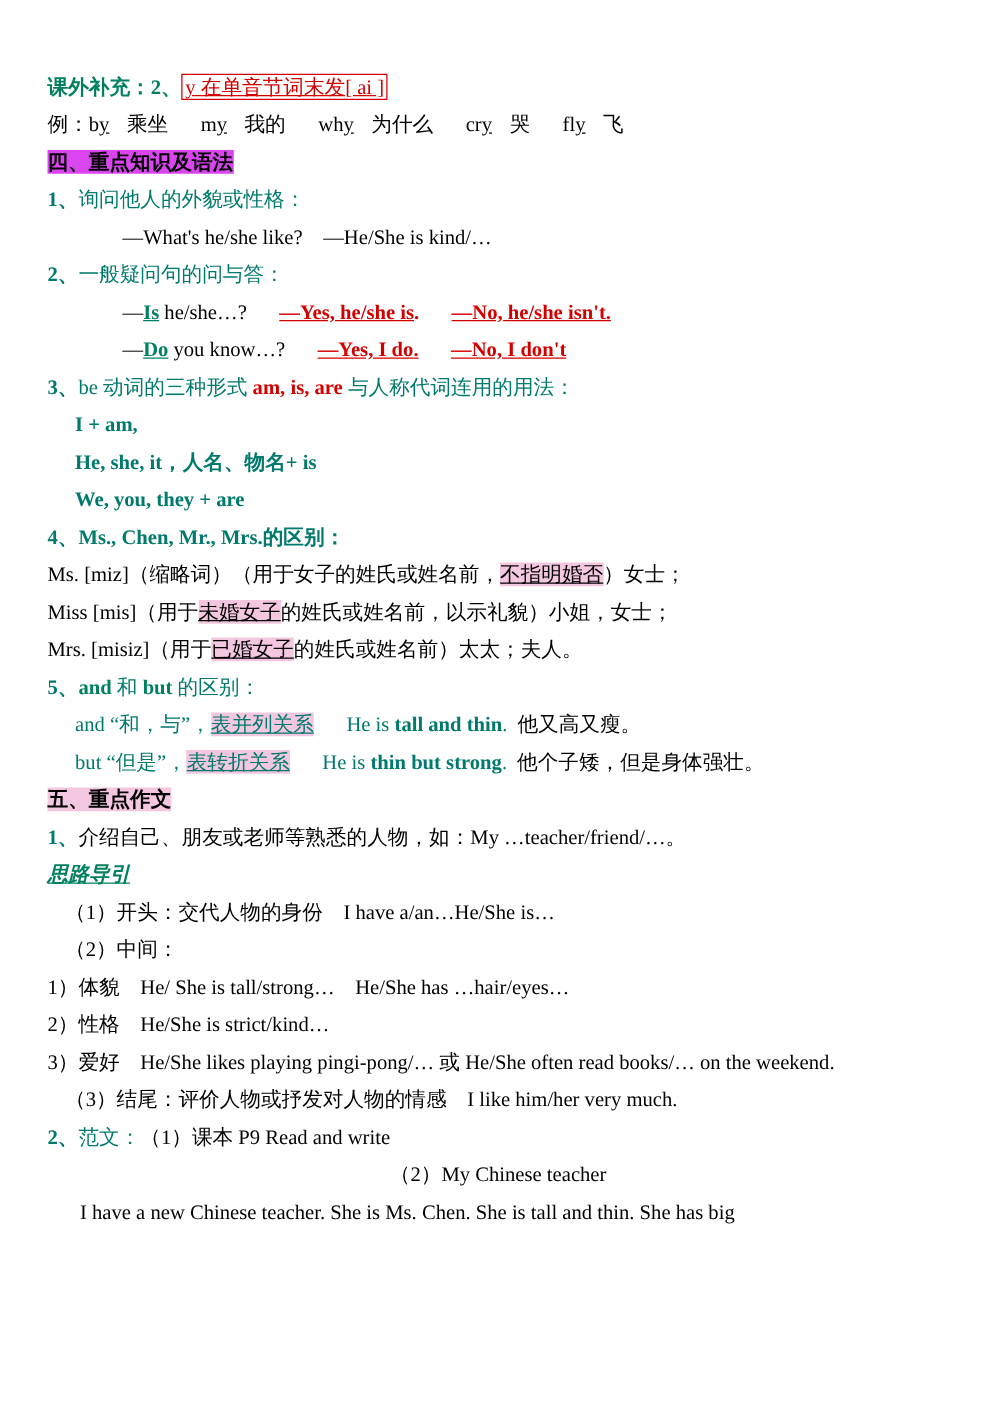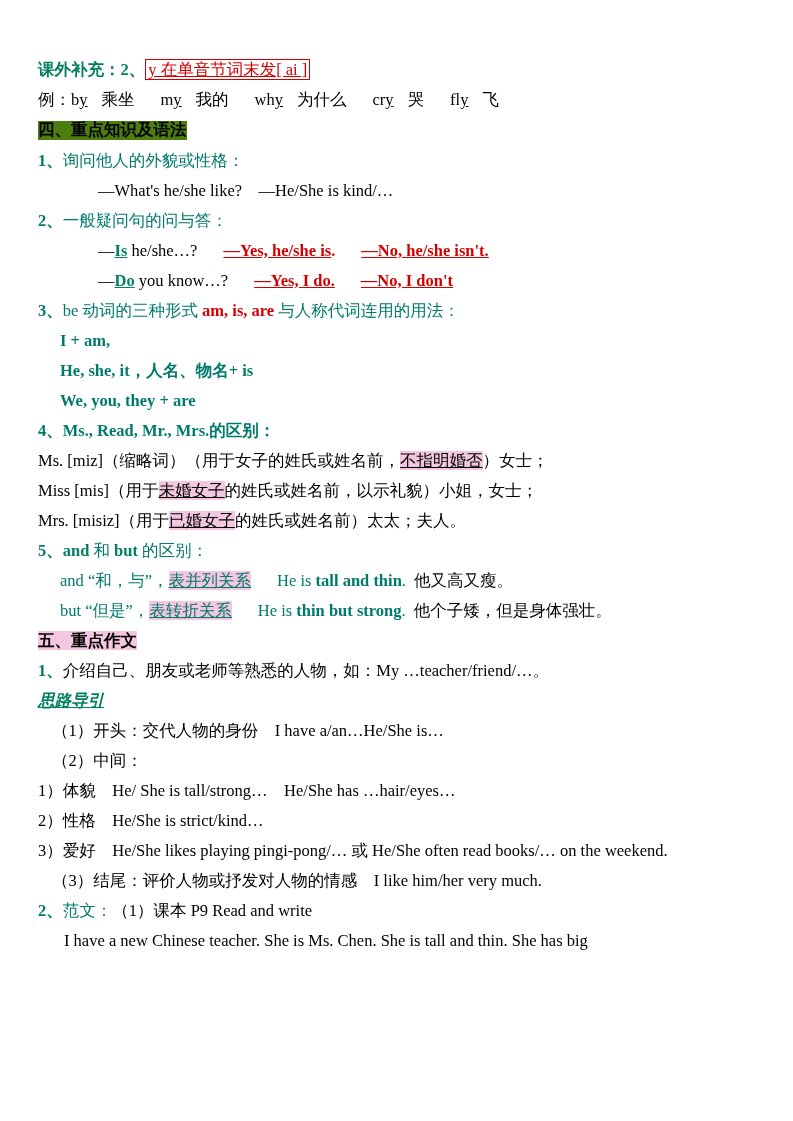--- a/index.html
+++ b/index.html
@@ -39,22 +39,21 @@
   .teal  { color: #007a6c; }
   .red   { color: #d40000; }
   .black { color: #000000; }
   .bold  { font-weight: bold; }
   .u     { text-decoration: underline; }
   .box-red {
     border: 1px solid #d40000;
     padding: 0 2px;
   }
   .hl-blue {
-    background: #4d7c0f;
-    font-family: Liberation Mono, monospace;
+    background: #d946ef;
   }
   .hl-pink {
     background: #f3c7e0;
   }
   .sp { display: inline-block; width: 14px; }
   .sp2 { display: inline-block; width: 26px; }
   .italic { font-style: italic; }
   .small-gap { display:inline-block; width: 8px; }
   .section-head {
     font-weight: bold;
@@ -101,21 +100,21 @@
     <span class="teal bold">I + am,</span>
   </div>
   <div class="line indent1">
     <span class="teal bold">He, she, it，人名、物名+ is</span>
   </div>
   <div class="line indent1">
     <span class="teal bold">We, you, they + are</span>
   </div>
 
   <div class="line">
-    <span class="teal bold">4、</span><span class="teal bold">Ms., Read, Mr., Mrs.的区别：</span>
+    <span class="teal bold">4、</span><span class="teal bold">Ms., Chen, Mr., Mrs.的区别：</span>
   </div>
   <div class="line">
     <span>Ms. [miz]（缩略词）（用于女子的姓氏或姓名前，</span><span class="hl-pink u">不指明婚否</span><span>）女士；</span>
   </div>
   <div class="line">
     <span>Miss [mis]（用于</span><span class="hl-pink u">未婚女子</span><span>的姓氏或姓名前，以示礼貌）小姐，女士；</span>
   </div>
   <div class="line">
     <span>Mrs. [misiz]（用于</span><span class="hl-pink u">已婚女子</span><span>的姓氏或姓名前）太太；夫人。</span>
   </div>
@@ -145,15 +144,16 @@
   <div class="line indent4">（1）开头：交代人物的身份　I have a/an…He/She is…</div>
   <div class="line indent4">（2）中间：</div>
   <div class="line">1）体貌　He/ She is tall/strong…　He/She has …hair/eyes…</div>
   <div class="line">2）性格　He/She is strict/kind…</div>
   <div class="wrapline">3）爱好　He/She likes playing pingi-pong/… 或 He/She often read books/… on the weekend.</div>
   <div class="line indent4">（3）结尾：评价人物或抒发对人物的情感　I like him/her very much.</div>
 
   <div class="line">
     <span class="teal bold">2、</span><span class="teal">范文：</span><span class="black">（1）课本 P9 Read and write</span>
   </div>
+  <div class="line center">（2）My Chinese teacher</div>
   <div class="wrapline" style="text-indent: 26px;">I have a new Chinese teacher. She is Ms. Chen. She is tall and thin. She has big</div>
 
 </div>
 
 </body></html>

